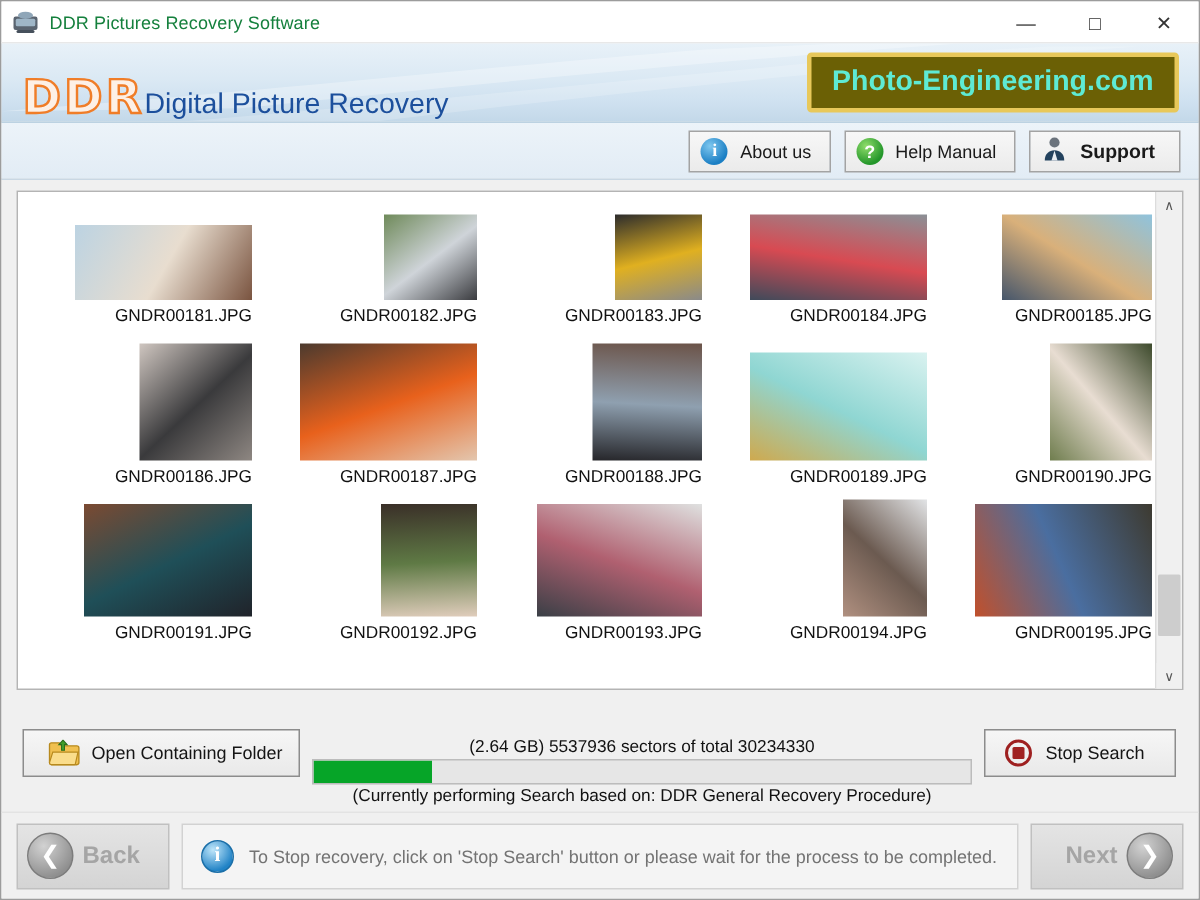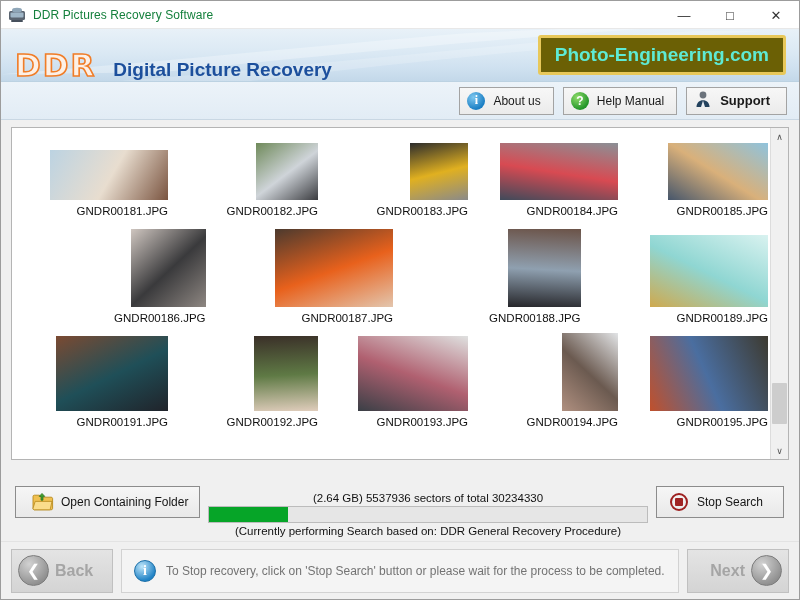--- a/index.html
+++ b/index.html
@@ -78,23 +78,22 @@
     font-size: 31px;
     font-weight: bold;
     letter-spacing: 2px;
     color: #fdf0e6;
     -webkit-text-stroke: 1.6px #f07d28;
     font-family: "DejaVu Sans", sans-serif;
     line-height: 1;
     z-index: 2;
   }
   .app-subtitle {
-    margin-left: 17px;
     font-size: 19px;
-    font-weight: bold;
+    font-weight: normal;
     color: #1c4f9c;
     z-index: 2;
     white-space: nowrap;
   }
   .brand-box {
     position: absolute;
     right: 13px; top: 6px;
     height: 40px;
     background: #6b6005;
     border: 3px solid #e8c85a;
@@ -484,20 +483,26 @@
                 <div class="thumb" style="width: 73px; height: 78px; background: linear-gradient(183deg, rgb(107, 83, 72) 0%, rgb(143, 160, 176) 52%, rgb(38, 38, 42) 100%);"></div>
               </div>
               <div class="thumb-label">GNDR00188.JPG</div>
             </div>
             <div class="thumb-cell">
               <div class="thumb-frame">
                 <div class="thumb" style="width: 118px; height: 72px; background: linear-gradient(206deg, rgb(217, 242, 240) 0%, rgb(143, 214, 210) 52%, rgb(207, 169, 78) 100%);"></div>
               </div>
               <div class="thumb-label">GNDR00189.JPG</div>
             </div>
+            <div class="thumb-cell">
+              <div class="thumb-frame">
+                <div class="thumb" style="width: 68px; height: 78px; background: linear-gradient(229deg, rgb(61, 74, 44) 0%, rgb(232, 221, 210) 52%, rgb(111, 125, 78) 100%);"></div>
+              </div>
+              <div class="thumb-label">GNDR00190.JPG</div>
+            </div>
           </div>
           <div class="thumb-row" style="height: 104px;">
             <div class="thumb-cell">
               <div class="thumb-frame">
                 <div class="thumb" style="width: 112px; height: 75px; background: linear-gradient(154deg, rgb(123, 74, 50) 0%, rgb(31, 79, 88) 52%, rgb(32, 35, 42) 100%);"></div>
               </div>
               <div class="thumb-label">GNDR00191.JPG</div>
             </div>
             <div class="thumb-cell">
               <div class="thumb-frame">

